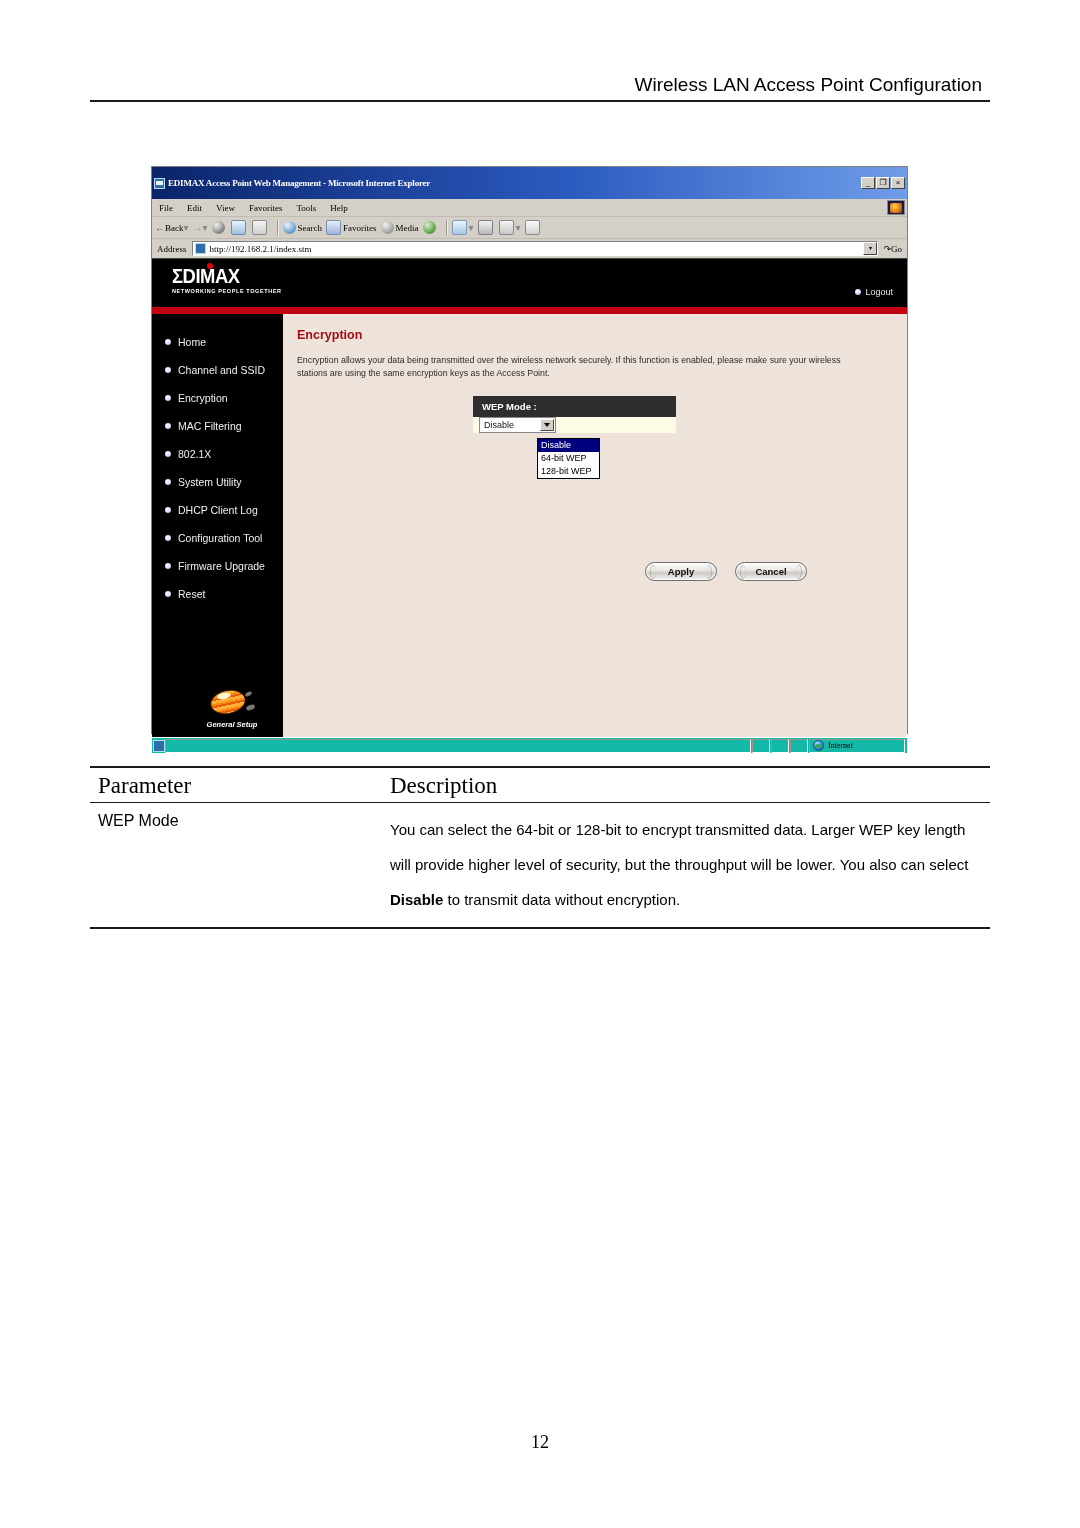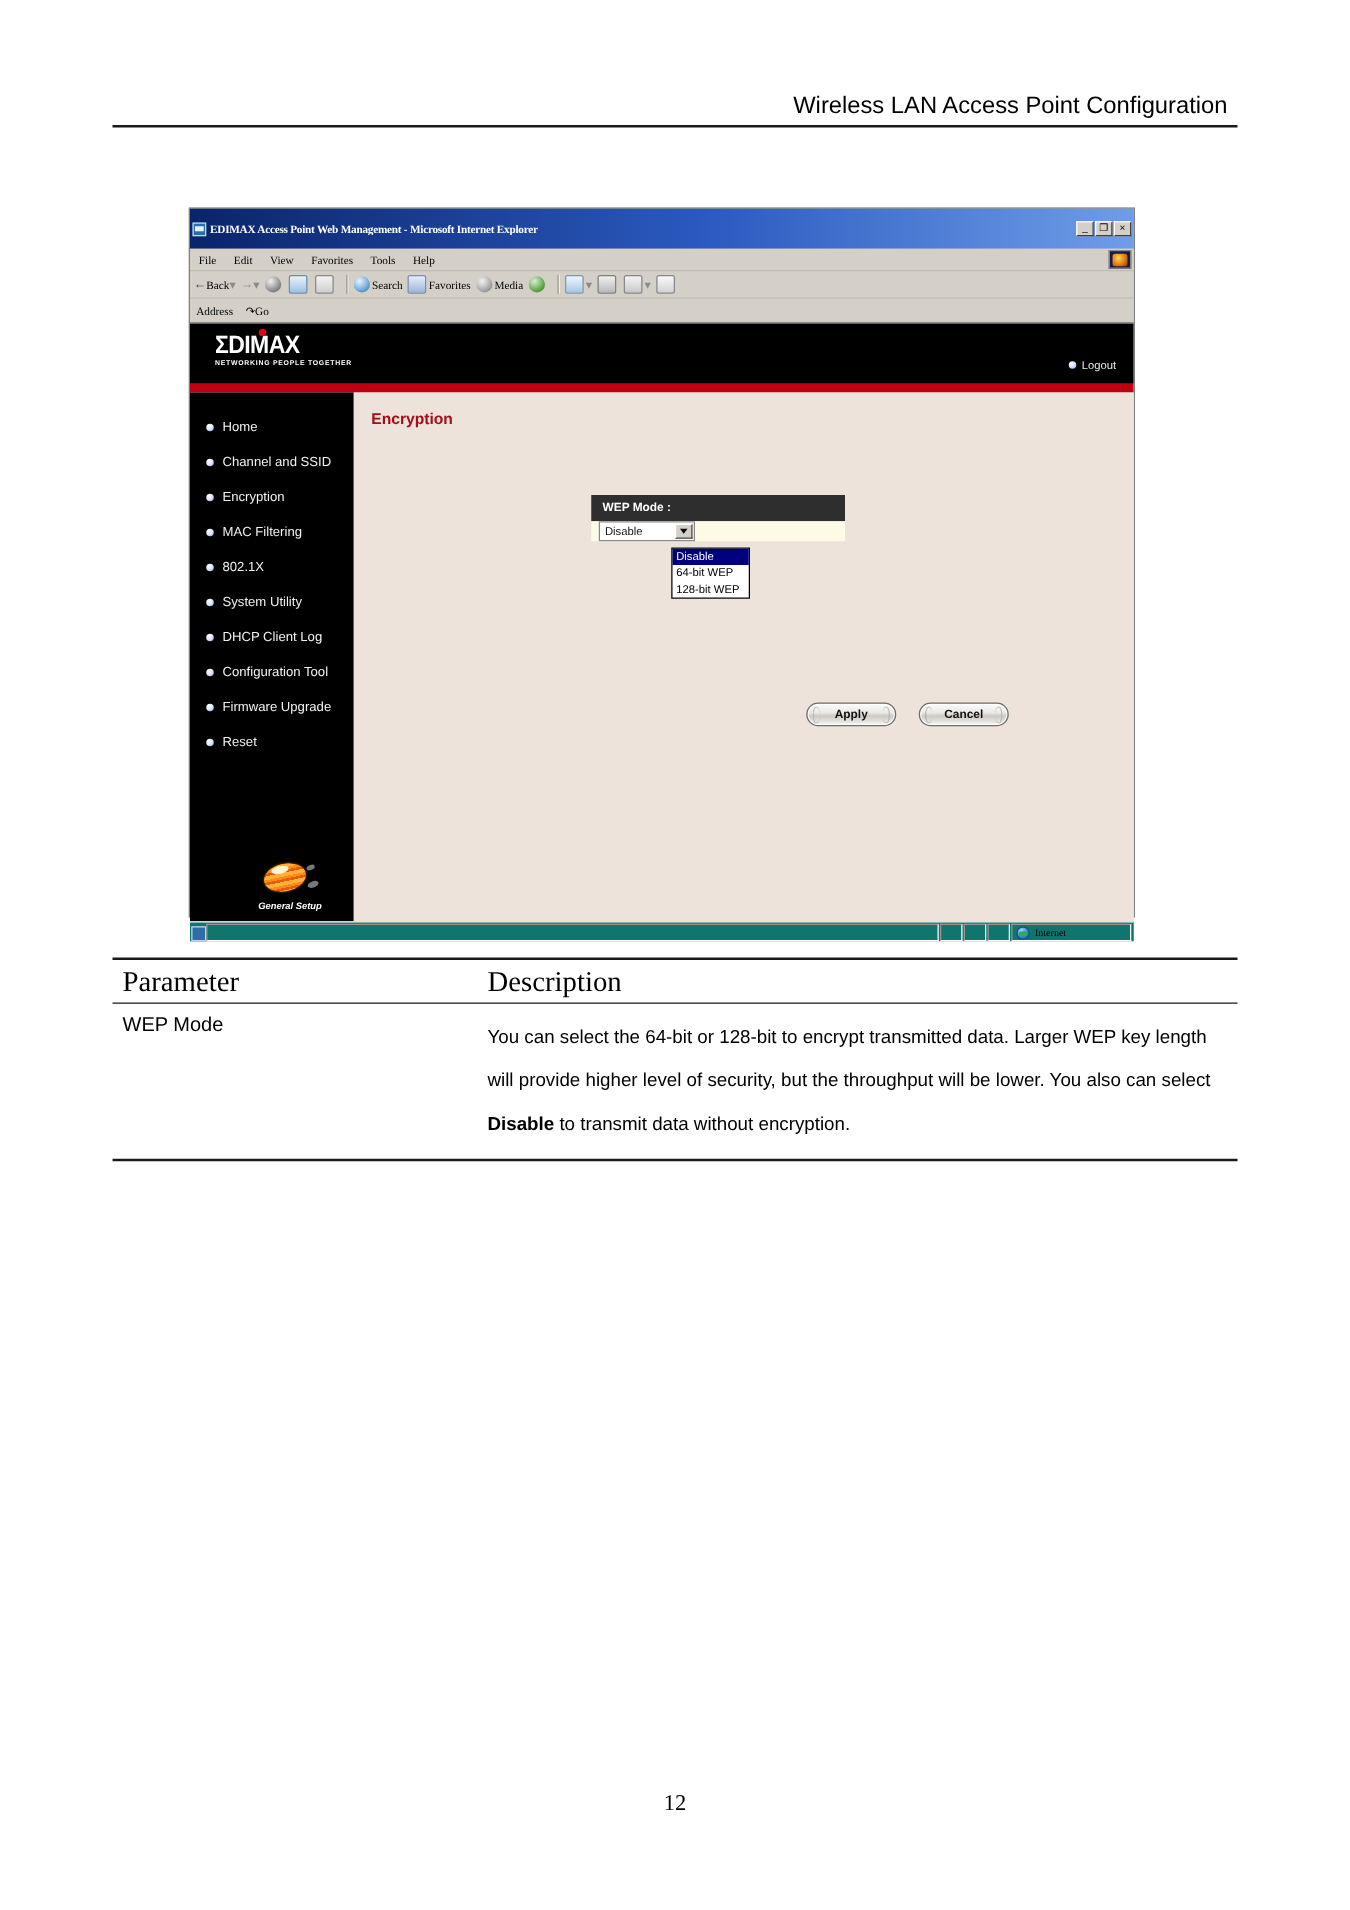--- a/index.html
+++ b/index.html
@@ -518,23 +518,23 @@
     border: 1px solid #9a9a9a;
     border-radius: 50%;
     opacity: .55;
   }
   .pillbtn::before { left: 4px; border-right: none; }
   .pillbtn::after  { right: 4px; border-left: none; }
 
   
   .statusbar {
     height: 16px;
-    background: #0f766e;
-    display: flex;
-    align-items: flex-end;
+    background: #14b8a6;
+    display: flex;
+    align-items: center;
     border-top: 1px solid #ffffff;
     box-sizing: border-box;
   }
   .statusbar .spane {
     height: 14px;
     border: 1px solid;
     border-color: #9a968e #ffffff #ffffff #9a968e;
     box-sizing: border-box;
     margin-right: 1px;
     display: flex;
@@ -705,20 +705,25 @@
       <span class="tbico sq" style="background:linear-gradient(#f4f4f4,#c8c8c8);border:1px solid #888;"></span>
       <span class="arrowg dim">▾</span>
     </span>
     <span class="tbitem">
       <span class="tbico sq" style="background:linear-gradient(#fafafa,#d2d2d2);border:1px solid #8a8a8a;"></span>
     </span>
   </div>
 
   <div class="addrbar">
     <span class="alabel">Address</span>
+    <span class="addrfield">
+      <span class="aico"></span>
+      <span class="aurl">http://192.168.2.1/index.stm</span>
+      <span class="adrop">▾</span>
+    </span>
     <span class="gobtn">
       <span>↷</span><span>Go</span>
     </span>
   </div>
 
   <div class="viewport">
 
     <div class="brand-band">
       <div class="edimax-logo">
         <div class="ewords">ΣDIMAX</div>
@@ -783,20 +788,21 @@
             <span class="hl"></span>
             <span class="sp1"></span>
             <span class="sp2"></span>
           </div>
           <div class="glabel">General Setup</div>
         </div>
       </div>
 
       <div class="content">
         <div class="pg-title">Encryption</div>
+        <div class="pg-desc">Encryption allows your data being transmitted over the wireless network securely. If this function is enabled, please make sure your wireless stations are using the same encryption keys as the Access Point.</div>
 
         <div class="form-row">
           <div class="fieldlabel">WEP Mode :</div>
           <div class="fieldbox">
             <div class="selbox">
               <span class="selval">Disable</span>
               <span class="selarrow">
                   <i></i>
                 </span>
             </div>

